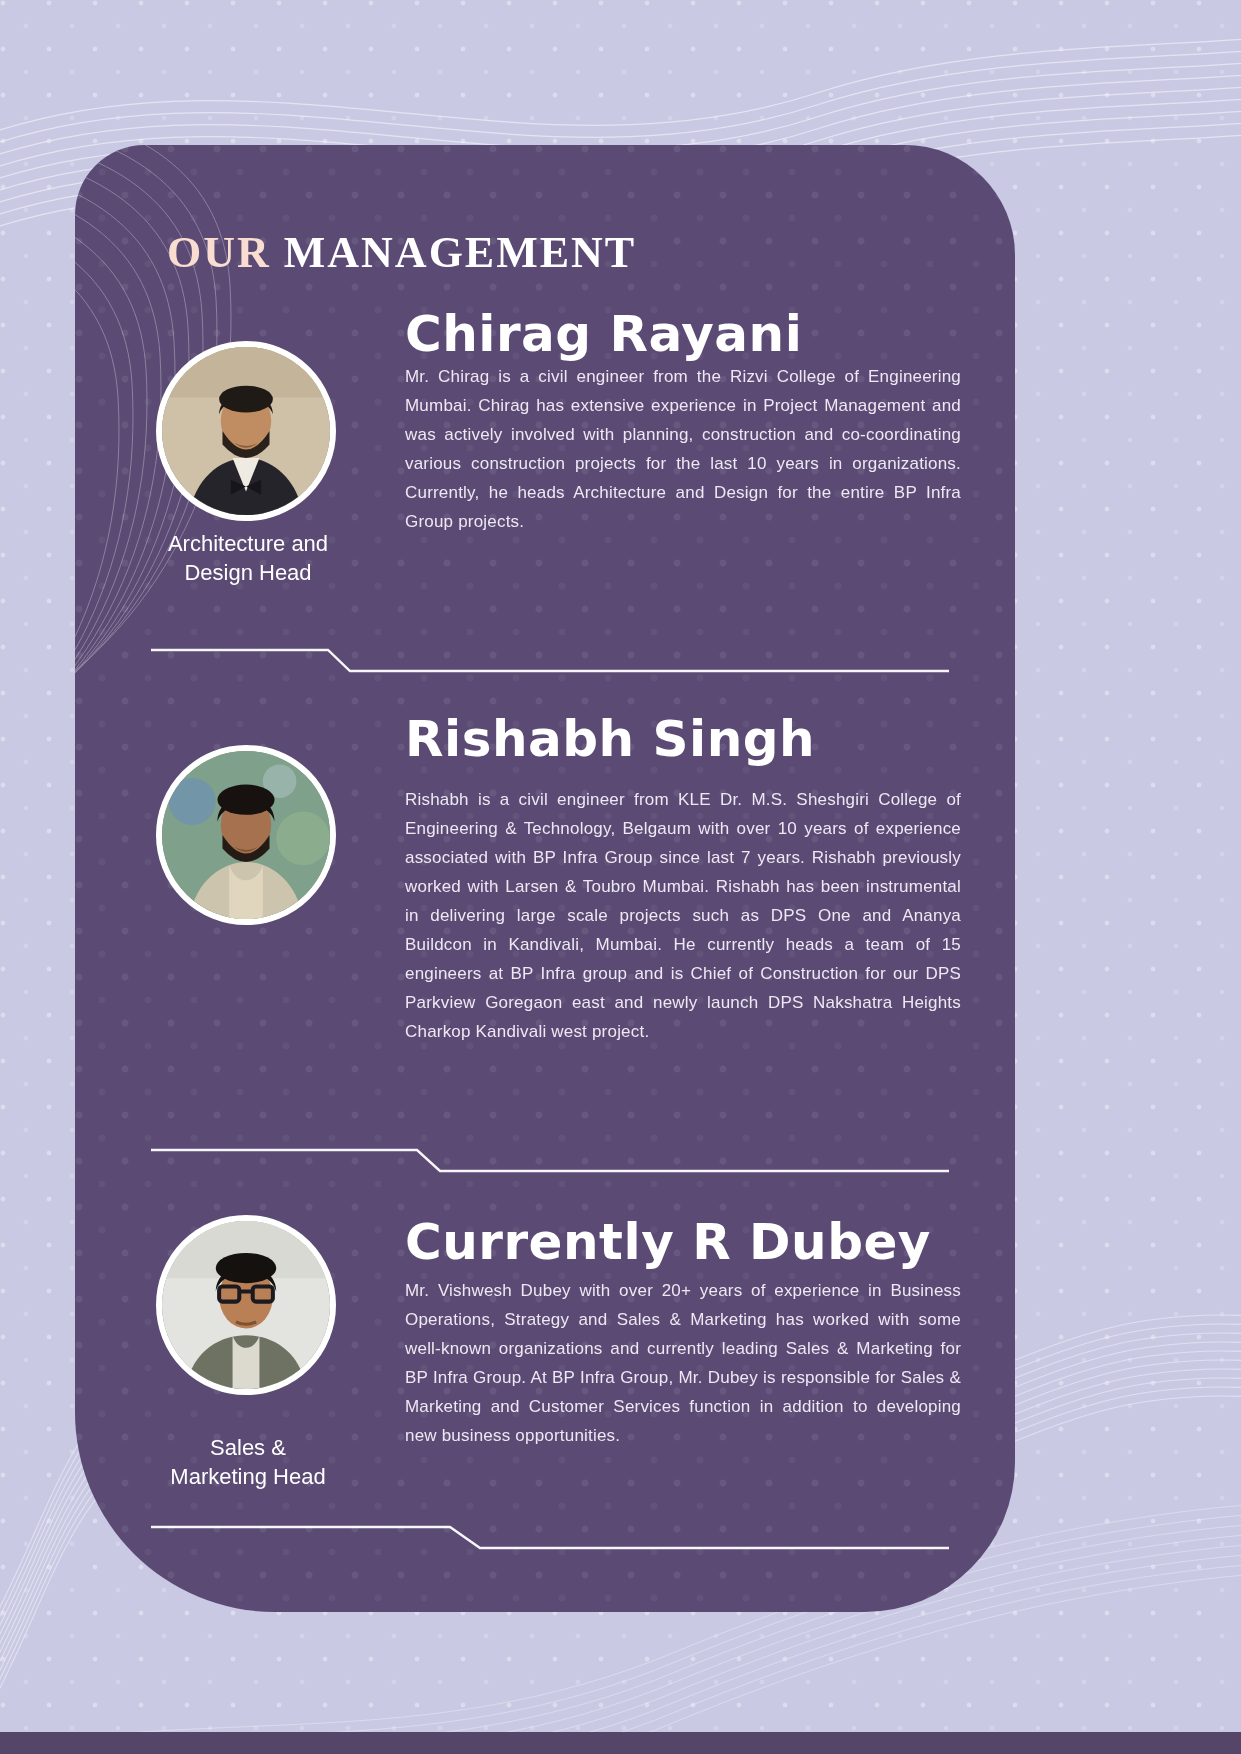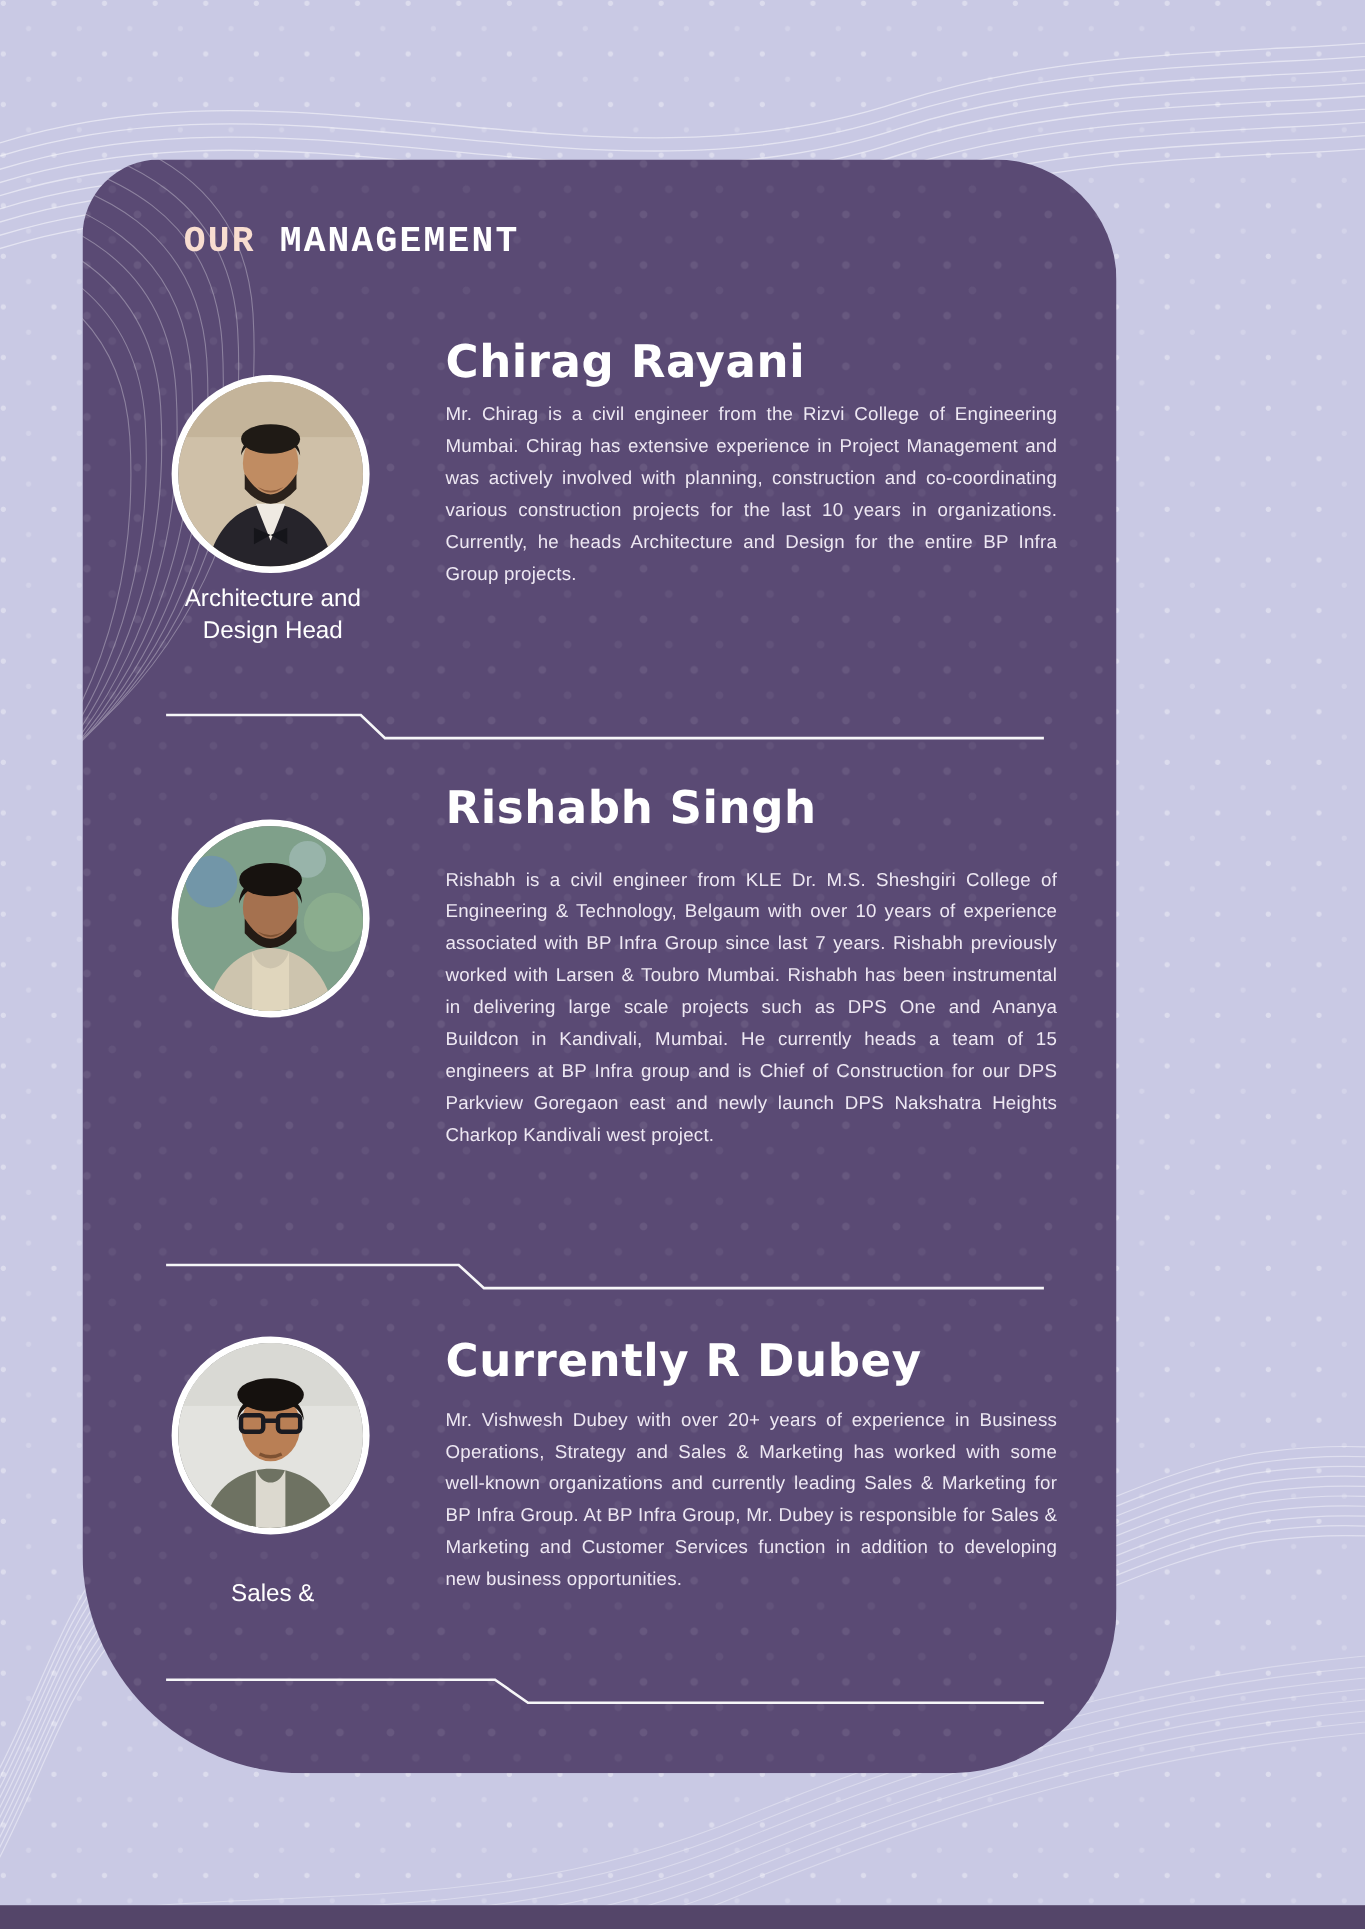--- a/index.html
+++ b/index.html
@@ -34,30 +34,30 @@
     background-image:
       radial-gradient(circle at 4px 4px, rgba(255,255,255,.08) 3px, transparent 4px),
       radial-gradient(circle at 4px 4px, rgba(255,255,255,.05) 3px, transparent 4px);
     background-size:46px 46px,46px 46px;
     background-position:0 0,23px 23px;
     border-radius:70px 110px 150px 200px;
     overflow:hidden;
     z-index:1;
   }
   .page-title{
-    position:absolute;left:92px;top:56px;
-    font-family:Liberation Mono, monospace;
-    font-weight:700;font-size:33px;letter-spacing:2px;
+    position:absolute;left:92px;top:82px;
+    font-family:Liberation Serif, serif;
+    font-weight:700;font-size:44px;letter-spacing:2px;
     color:var(--heading-white);white-space:nowrap;
   }
   .page-title .accent{color:var(--heading-accent);}
   .member-name{
     position:absolute;left:330px;
     font-family:"DejaVu Sans",sans-serif;
-    font-weight:700;font-size:41px;letter-spacing:.5px;
+    font-weight:700;font-size:50px;letter-spacing:.5px;
     color:var(--heading-white);white-space:nowrap;
   }
   .member-bio{
     position:absolute;left:330px;width:556px;
     font-size:17px;line-height:29px;letter-spacing:.2px;
     color:var(--body-text);
     text-align:justify;
     hyphens:auto;-webkit-hyphens:auto;
   }
   .member-photo{
@@ -185,20 +185,21 @@
         <g fill="none" stroke="#1a1a20" stroke-width="2.4">
           <rect x="34" y="39" width="12" height="9" rx="2"></rect>
           <rect x="54" y="39" width="12" height="9" rx="2"></rect>
           <line x1="46" y1="42" x2="54" y2="42"></line>
         </g>
         <path d="M44,60 Q50,63 56,60" stroke="#7d5132" stroke-width="1.8" fill="none"></path>
       </svg>
     </div>
     <div class="member-role" style="top:1272px">
       <div>Sales &amp;</div>
+      <div>Marketing Head</div>
     </div>
     <div class="member-name" style="top:1068px">Currently R Dubey</div>
     <div class="member-bio" style="top:1131px">Mr. Vishwesh Dubey with over 20+ years of experience in Business Operations, Strategy and Sales &amp; Marketing has worked with some well-known organizations and currently leading Sales &amp; Marketing for BP Infra Group. At BP Infra Group, Mr. Dubey is responsible for Sales &amp; Marketing and Customer Services function in addition to developing new business opportunities.</div>
 
     <svg class="divider" style="top:1380px" viewBox="0 0 800 26">
       <polyline points="1,2 300,2 330,23 799,23" fill="none" stroke="#ffffff" stroke-width="2.4" opacity="0.95"></polyline>
     </svg>
   </div>
 
   <svg class="deco" style="left:0;top:1220" width="1241" height="560" viewBox="0 0 1241 560">

